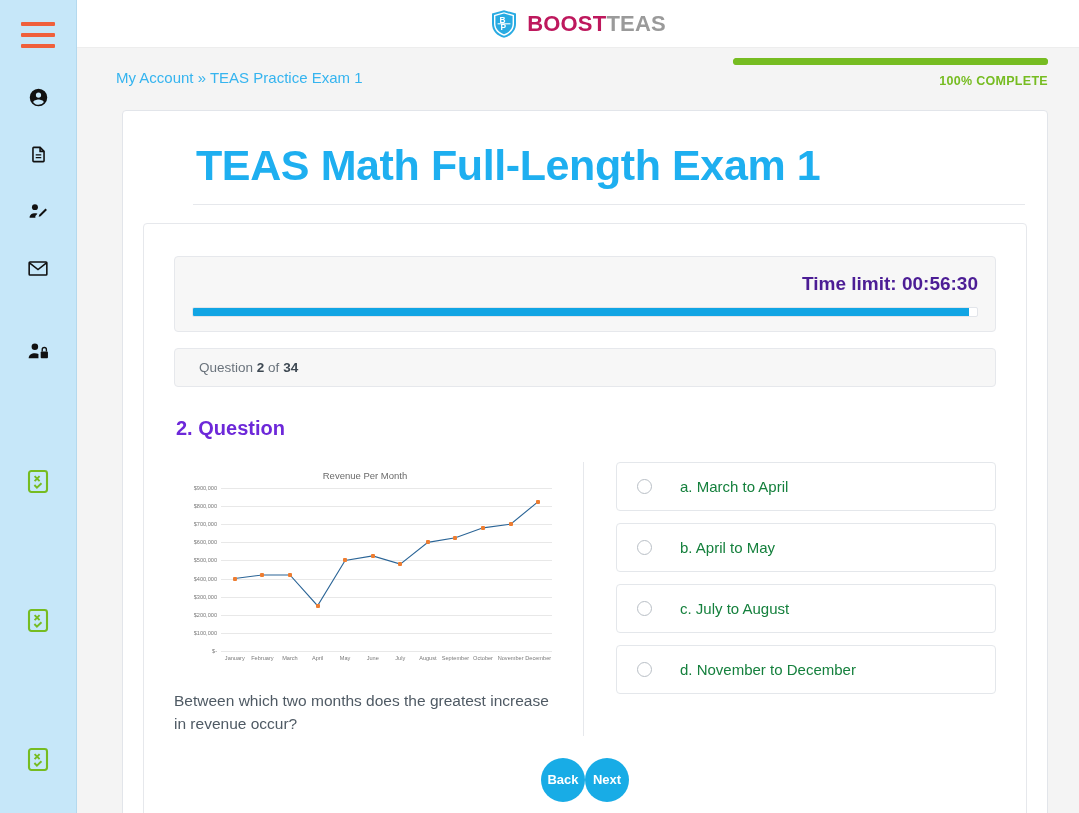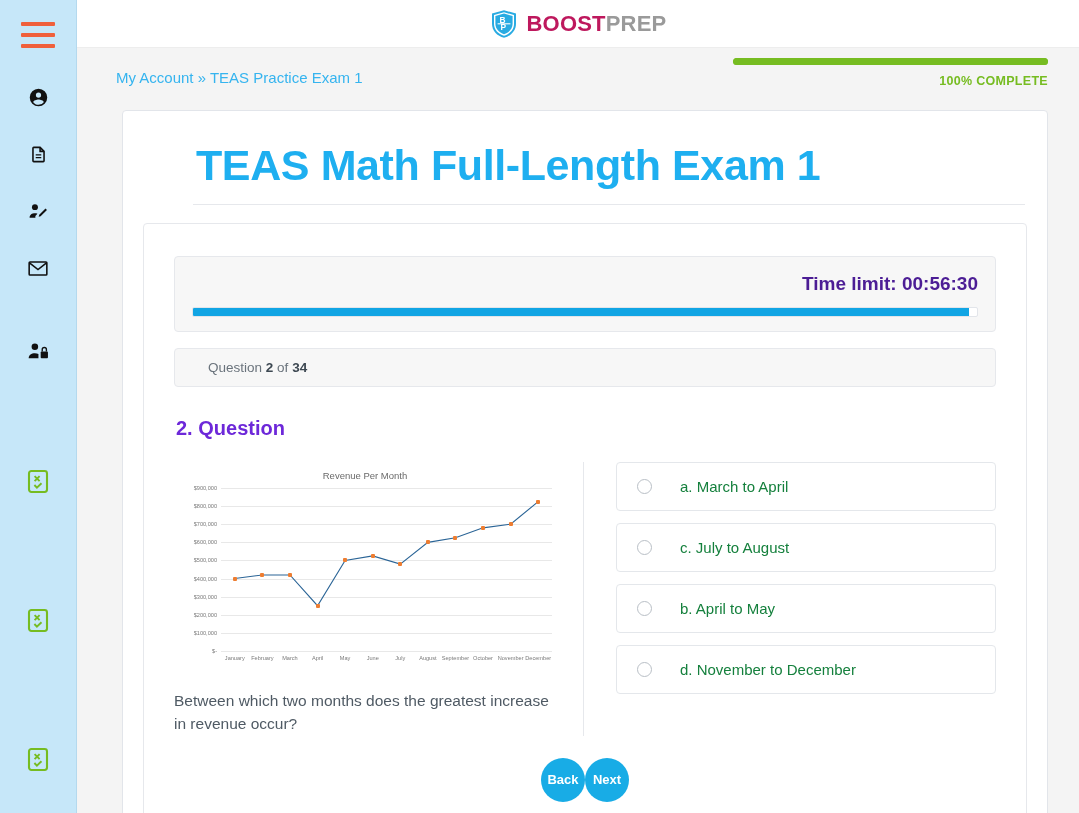--- a/index.html
+++ b/index.html
@@ -78,21 +78,21 @@
   .timebox {
     background: #f7f7f7; border: 1px solid #e6e8ec; border-radius: 4px;
     padding: 16px 17px 14px 17px; margin-bottom: 16px;
   }
   .timelabel { font-size: 19px; font-weight: 700; color: #4c1d95; margin-bottom: 12px; text-align: right; }
   .timetrack { height: 10px; background: #ffffff; border: 1px solid #e2e5ea; border-radius: 2px; overflow: hidden; }
   .timefill { height: 100%; background: #11a5e4; }
 
   .qcount {
     background: #f7f7f7; border: 1px solid #e6e8ec; border-radius: 4px;
-    padding: 11px 33px; font-size: 13.5px; color: #6a737c; margin-bottom: 30px;
+    padding: 11px 24px; font-size: 13.5px; color: #6a737c; margin-bottom: 30px;
   }
   .qcount b { color: #3d4852; font-weight: 700; }
 
   .qheader { font-size: 20px; font-weight: 700; color: #6d28d9; margin: 0 0 22px 2px; }
 
   .qbody { display: flex; align-items: stretch; }
   .qleft { width: 410px; flex: 0 0 410px; padding-right: 24px; border-right: 1px solid #e6e8ec; }
   .qright { flex: 1; padding-left: 32px; }
 
   
@@ -233,21 +233,21 @@
         <span class="logo-mark">
           <svg width="28" height="30" viewBox="0 0 28 30">
             <path d="M14 1.2L26 4.6v10.1c0 7-5 12-12 14.1C7 26.8 2 21.8 2 14.7V4.6z" fill="#29abe2"></path>
             <path d="M14 3.2L24 6.1v8.6c0 6-4.3 10.3-10 12.1-5.7-1.8-10-6.1-10-12.1V6.1z" fill="#fff"></path>
             <path d="M14 4.6L22.6 7v7.6c0 5.3-3.7 9.1-8.6 10.7-4.9-1.6-8.6-5.4-8.6-10.7V7z" fill="#29abe2"></path>
             <text x="9.4" y="13.6" font-family="Liberation Sans, sans-serif" font-size="8.4" font-weight="700" fill="#fff">B</text>
             <text x="10.6" y="21.4" font-family="Liberation Sans, sans-serif" font-size="8.4" font-weight="700" fill="#fff">P</text>
             <path d="M7.6 14.8h12.8" stroke="#fff" stroke-width="1.1"></path>
           </svg>
         </span>
-        <span class="logo-text"><span class="b1">BOOST</span><span class="b2">PREP</span></span>
+        <span class="logo-text"><span class="b1">BOOST</span><span class="b2">TEAS</span></span>
       </div>
     </div>
 
     <div class="crumbrow">
       <div class="crumb">My Account » TEAS Practice Exam 1</div>
       <div class="progwrap">
         <div class="progtrack">
           <div class="progfill" id="progfill" style="width: 100%;"></div>
         </div>
         <div class="progtext">100% COMPLETE</div>
@@ -338,25 +338,25 @@
             <div class="qtext">Between which two months does the greatest increase in revenue occur?</div>
           </div>
 
           <div class="qright" id="options">
               <div class="opt">
                 <span class="radio"></span>
                 <span class="opt-label">a. March to April</span>
               </div>
               <div class="opt">
                 <span class="radio"></span>
-                <span class="opt-label">c. July to August</span>
+                <span class="opt-label">b. April to May</span>
               </div>
               <div class="opt">
                 <span class="radio"></span>
-                <span class="opt-label">b. April to May</span>
+                <span class="opt-label">c. July to August</span>
               </div>
               <div class="opt">
                 <span class="radio"></span>
                 <span class="opt-label">d. November to December</span>
               </div>
             </div>
 
         </div>
 
         <div class="navrow">

